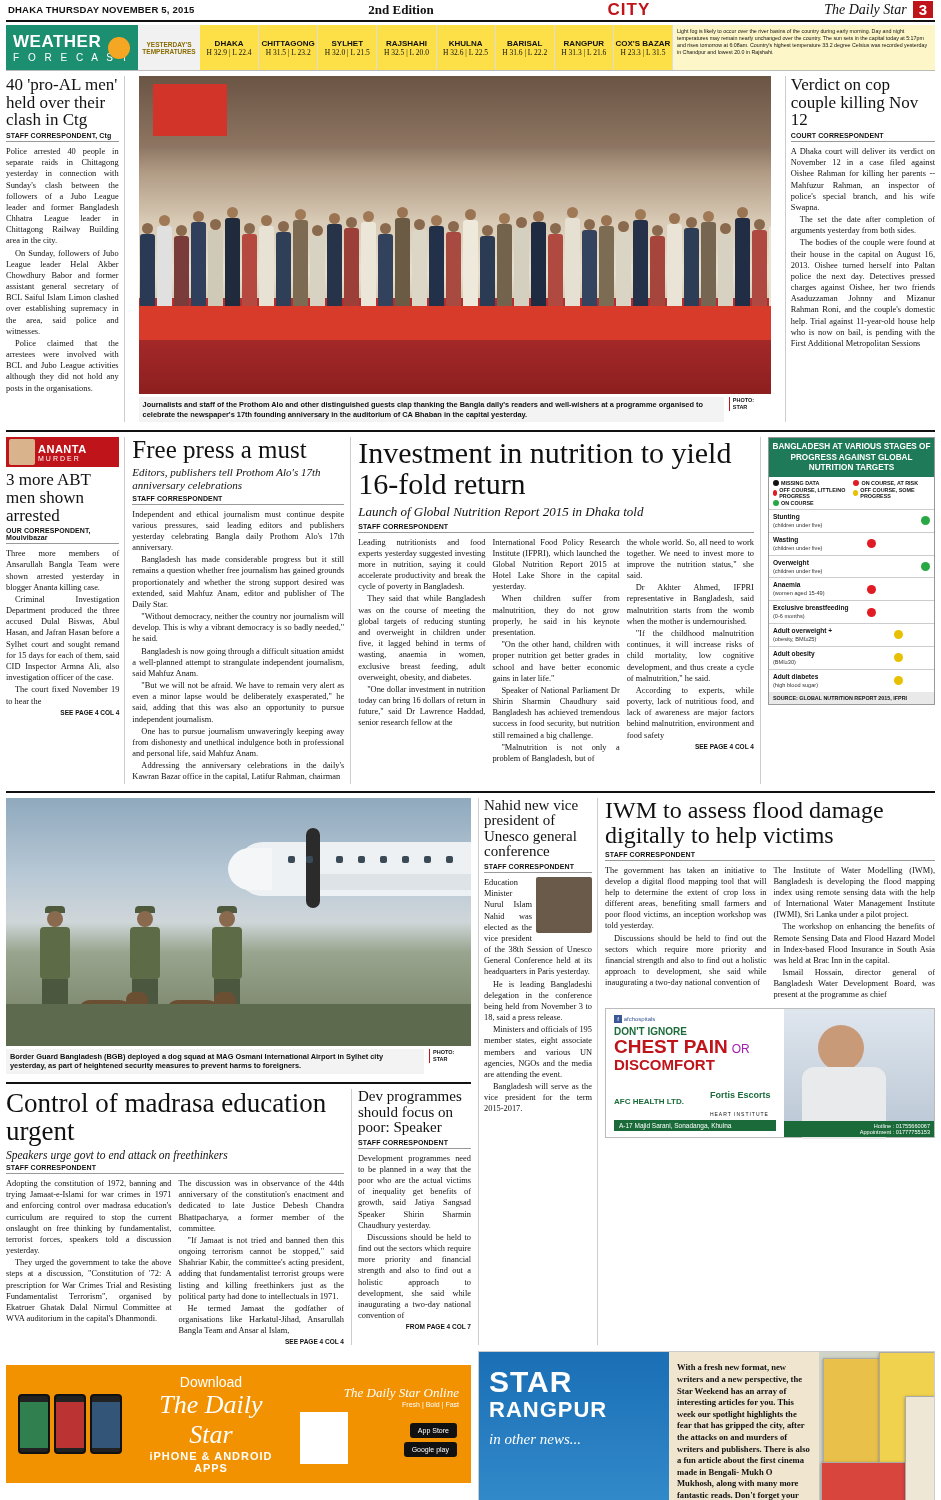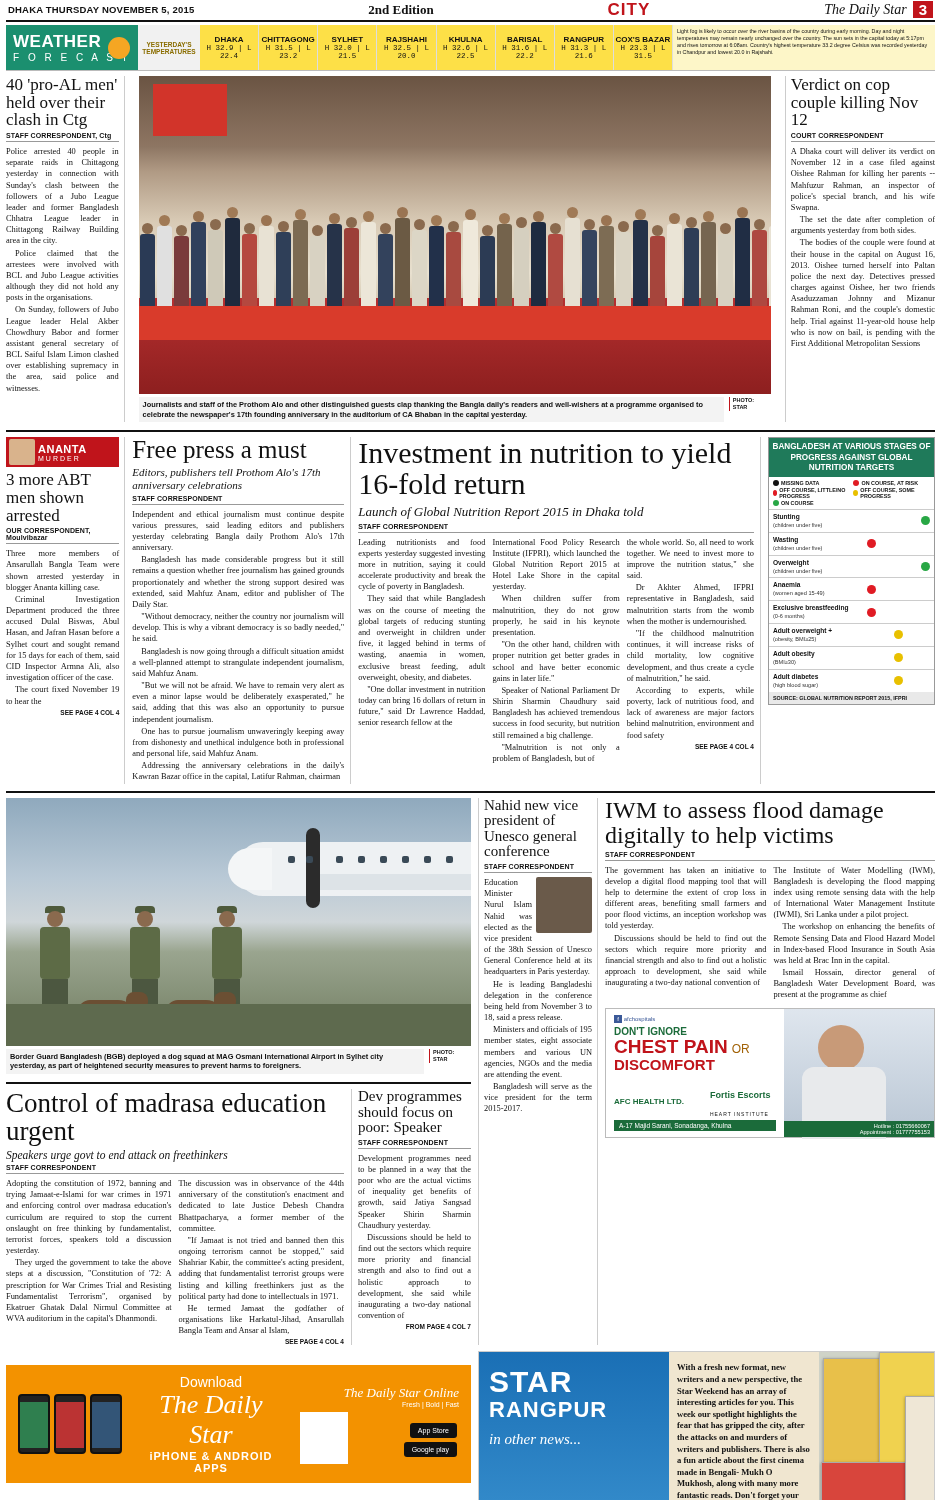--- a/index.html
+++ b/index.html
@@ -32,21 +32,21 @@
   }
   .wb-logo .t1 { font-size: 17px; font-weight: bold; letter-spacing: .5px; font-family: "Liberation Sans", sans-serif; }
   .wb-logo .t2 { font-size: 10px; letter-spacing: 3px; font-family: "Liberation Sans", sans-serif; }
   .wb-sun { position: absolute; right: 8px; top: 12px; width: 22px; height: 22px; border-radius: 50%; background: #f5a623; }
   .wb-yest { width: 62px; background: #f1f1f1; font-size: 6.5px; font-weight: bold;
     display: flex; flex-direction: column; justify-content: center; text-align: center;
     font-family: "Liberation Sans", sans-serif; color: #8a6d00; }
   .wb-cities { display: flex; flex: 1; background: #fde047; }
   .wb-city { flex: 1; text-align: center; display: flex; flex-direction: column; justify-content: center; border-right: 1px solid #ddd; }
   .wb-city .nm { font-size: 8px; font-weight: bold; font-family: "Liberation Sans", sans-serif; }
-  .wb-city .tm { font-size: 7.5px; font-family: Liberation Mono, monospace; }
+  .wb-city .tm { font-size: 7.5px; font-family: Liberation Serif, serif; }
   .wb-note { width: 262px; background: #fdf6c8; font-size: 5.3px; padding: 3px 4px; line-height: 1.35; font-family: "Liberation Sans", sans-serif; }
 
   
   .hl { font-family: "Liberation Serif", serif; font-weight: normal; line-height: 1.04; }
   .byline { font-size: 7px; font-weight: bold; font-family: "Liberation Sans", sans-serif;
     border-bottom: 1px solid #999; padding-bottom: 2px; margin: 3px 0 4px; letter-spacing: .1px; }
   .body p { font-size: 8.4px; line-height: 1.33; text-align: justify; text-indent: 9px; margin-bottom: 1px; }
   .body p.first { text-indent: 0; }
   .seemore { font-size: 6.5px; font-weight: bold; text-align: right; font-family: "Liberation Sans", sans-serif; margin-top: 2px; }
 
@@ -226,22 +226,22 @@
     <div class="wb-note">Light fog is likely to occur over the river basins of the country during early morning. Day and night temperatures may remain nearly unchanged over the country. The sun sets in the capital today at 5:17pm and rises tomorrow at 6:08am. Country's highest temperature 33.2 degree Celsius was recorded yesterday in Chandpur and lowest 20.0 in Rajshahi.</div>
   </div>
 
   <div class="top">
 
     <div class="col-left1">
       <div class="hl" style="font-size:17px">40 'pro-AL men' held over their clash in Ctg</div>
       <div class="byline">STAFF CORRESPONDENT, Ctg</div>
       <div class="body">
         <p class="first">Police arrested 40 people in separate raids in Chittagong yesterday in connection with Sunday's clash between the followers of a Jubo League leader and former Bangladesh Chhatra League leader in Chittagong Railway Building area in the city.</p>
+        <p>On Sunday, followers of Jubo League leader Helal Akber Chowdhury Babor and former assistant general secretary of BCL Saiful Islam Limon clashed over establishing supremacy in the area, said police and witnesses.</p>
         <p>Police claimed that the arrestees were involved with BCL and Jubo League activities although they did not hold any posts in the organisations.</p>
-        <p>On Sunday, followers of Jubo League leader Helal Akber Chowdhury Babor and former assistant general secretary of BCL Saiful Islam Limon clashed over establishing supremacy in the area, said police and witnesses.</p>
       </div>
     </div>
 
     <div class="col-center1">
       <div class="photo conf-photo">
         <div class="conf-top"></div>
         <div class="conf-bkdrp"></div>
         <div class="conf-stage"></div>
         <div class="conf-banner"></div>
         <div class="conf-row">
@@ -680,21 +680,21 @@
 
       <div class="ad-chest">
         <div class="ad-left">
           <div class="ad-fb">
             <span style="display:inline-block;width:8px;height:8px;background:#3b5998;color:#fff;font-size:6px;text-align:center;line-height:8px">f</span>
             <span>afchospitals</span>
           </div>
           <div class="ad-dont">DON'T IGNORE</div>
           <div>
             <span class="ad-chest-t">CHEST PAIN</span>
-            <span style="font-size:12px;color:#a16207;font-family:'Liberation Sans',sans-serif">OR</span>
+            <span style="font-size:12px;color:#a21caf;font-family:'Liberation Sans',sans-serif">OR</span>
           </div>
           <div class="ad-disc">DISCOMFORT</div>
           <div class="ad-logos">
             <span style="font-size:8px;font-weight:bold;color:#1b6b3a;font-family:'Liberation Sans',sans-serif">AFC HEALTH LTD.</span>
             <span>
               <span style="font-size:9px;font-weight:bold;color:#1b6b3a;font-family:'Liberation Sans',sans-serif">Fortis Escorts</span><br>
               <span style="font-size:5px;letter-spacing:1px;font-family:'Liberation Sans',sans-serif">HEART INSTITUTE</span>
             </span>
           </div>
           <div class="ad-addr">A-17 Majid Sarani, Sonadanga, Khulna</div>

